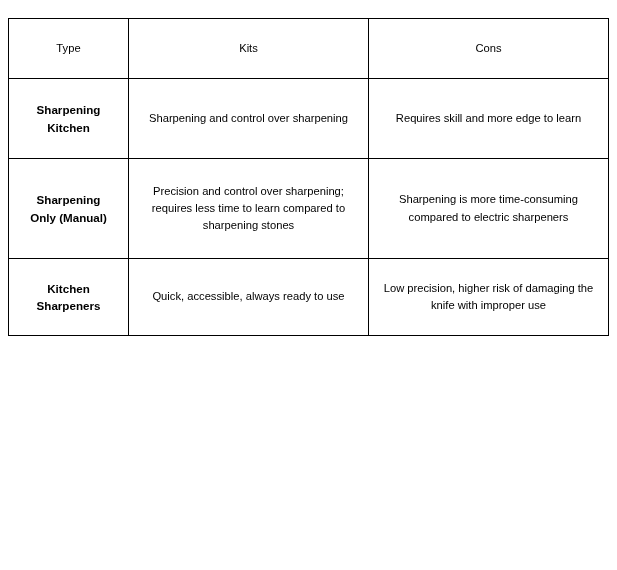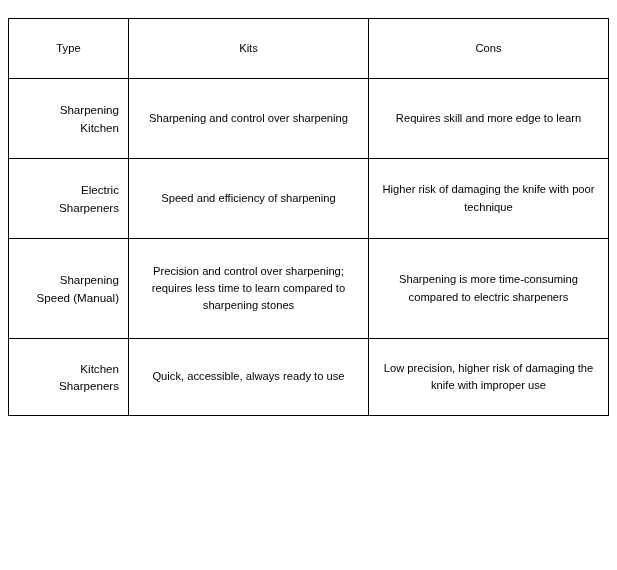--- a/index.html
+++ b/index.html
@@ -44,24 +44,23 @@
   .col-type   { width: 120px; }
   .col-pros   { width: 240px; }
   .col-cons   { width: 240px; }
 
   thead th {
     font-weight: bold;
     font-size: 11.8px;
     height: 47px;
   }
   tbody .type-cell {
-    font-weight: normal;
+    font-weight: bold;
     font-size: 11.6px;
     line-height: 1.5;
-    text-align: right;
   }
   tbody tr { height: 80px; }
   tbody tr.row-tall { height: 100px; }
   tbody tr.row-last { height: 77px; }
 
   .spellcheck {
     text-decoration: underline wavy #e8392e;
     text-decoration-skip-ink: none;
     text-underline-offset: 1px;
   }
@@ -95,28 +94,23 @@
     </thead>
     <tbody>
 
       <tr class="row-sharpening-stones">
         <td class="type-cell"><span>Sharpening</span><br><span>Kitchen</span></td>
         <td>Sharpening and control over sharpening</td>
         <td>Requires skill and more edge to learn</td>
       </tr>
 
 
-      <tr class="row-electric-sharpeners">
-        <td class="type-cell"><span>Electric</span><br><span>Sharpeners</span></td>
-        <td>Speed and efficiency of sharpening</td>
-        <td>Higher risk of damaging the knife with poor technique</td>
-      </tr>
 
       <tr class="row-tall row-sharpening-kits">
-        <td class="type-cell"><span>Sharpening</span><br><span>Speed (Manual)</span></td>
+        <td class="type-cell"><span>Sharpening</span><br><span>Only (Manual)</span></td>
         <td>Precision and control over sharpening; requires less time to learn compared to sharpening stones</td>
         <td>Sharpening is more time-consuming compared to electric sharpeners</td>
       </tr>
 
 
       <tr class="row-last row-kitchen-sharpeners">
         <td class="type-cell"><span>Kitchen</span><br><span>Sharpeners</span></td>
         <td>Quick, accessible, always ready to use</td>
         <td>Low precision, higher risk of damaging the knife with improper use</td>
       </tr>

